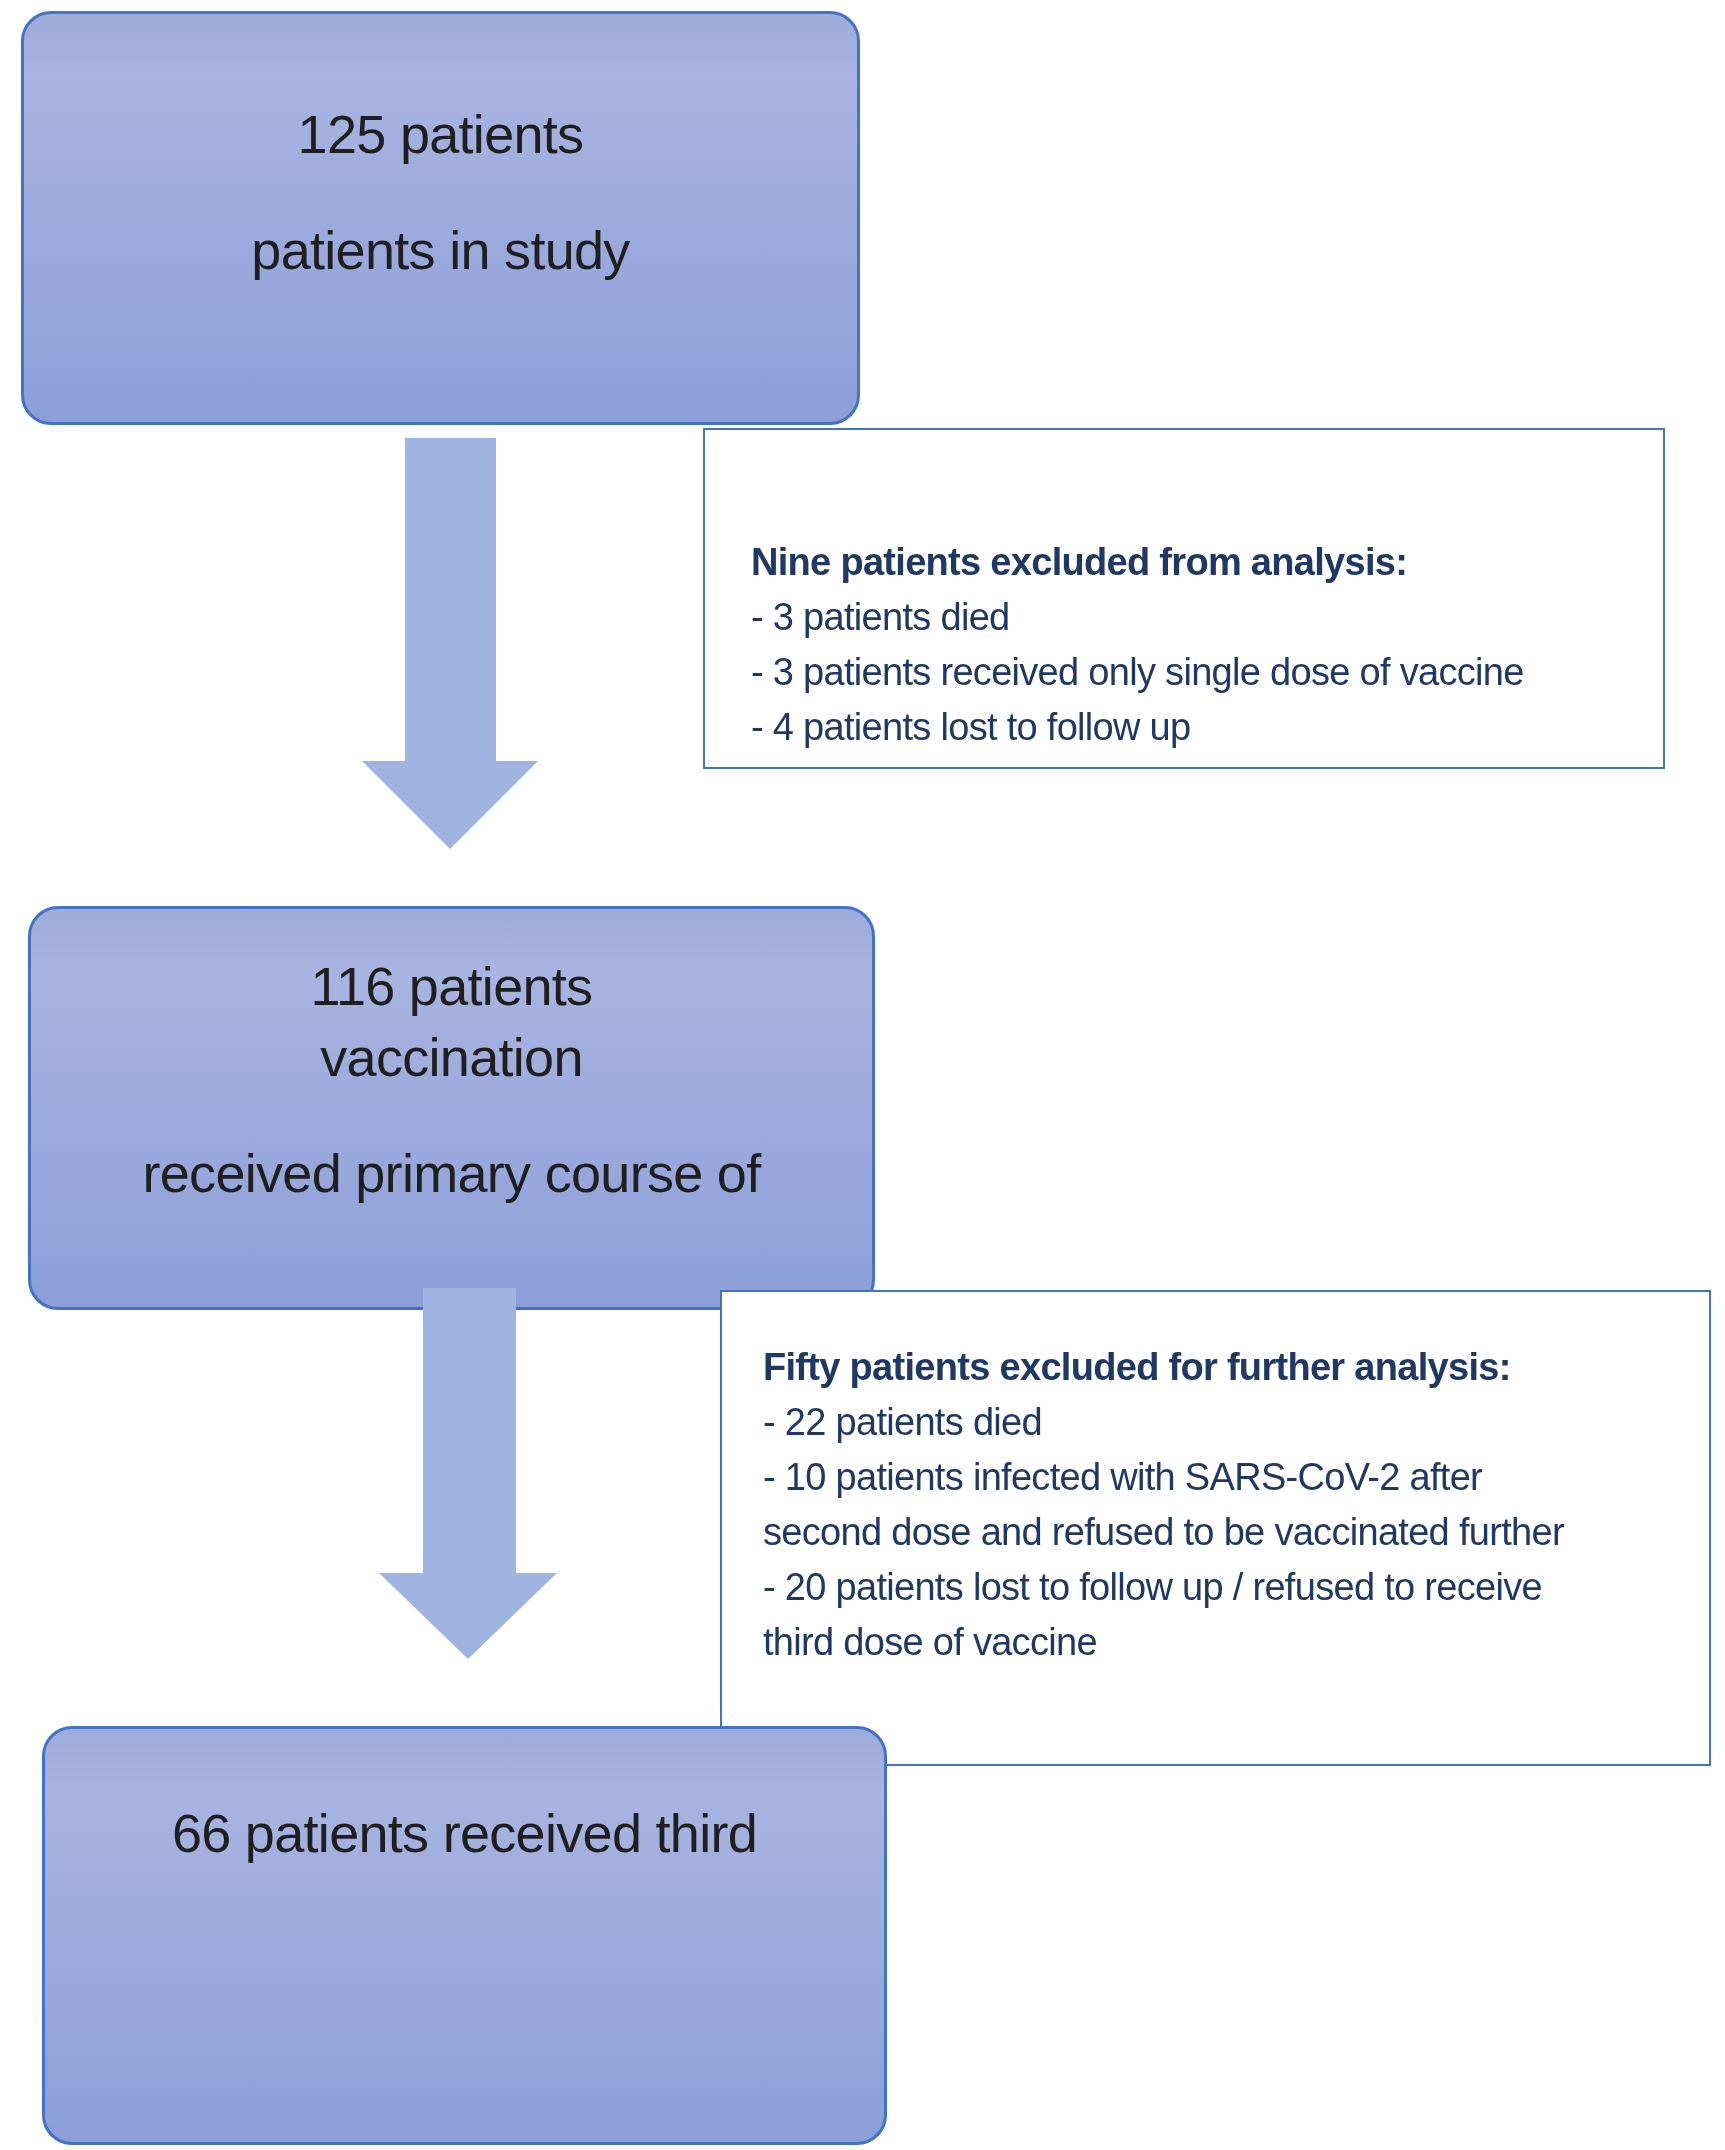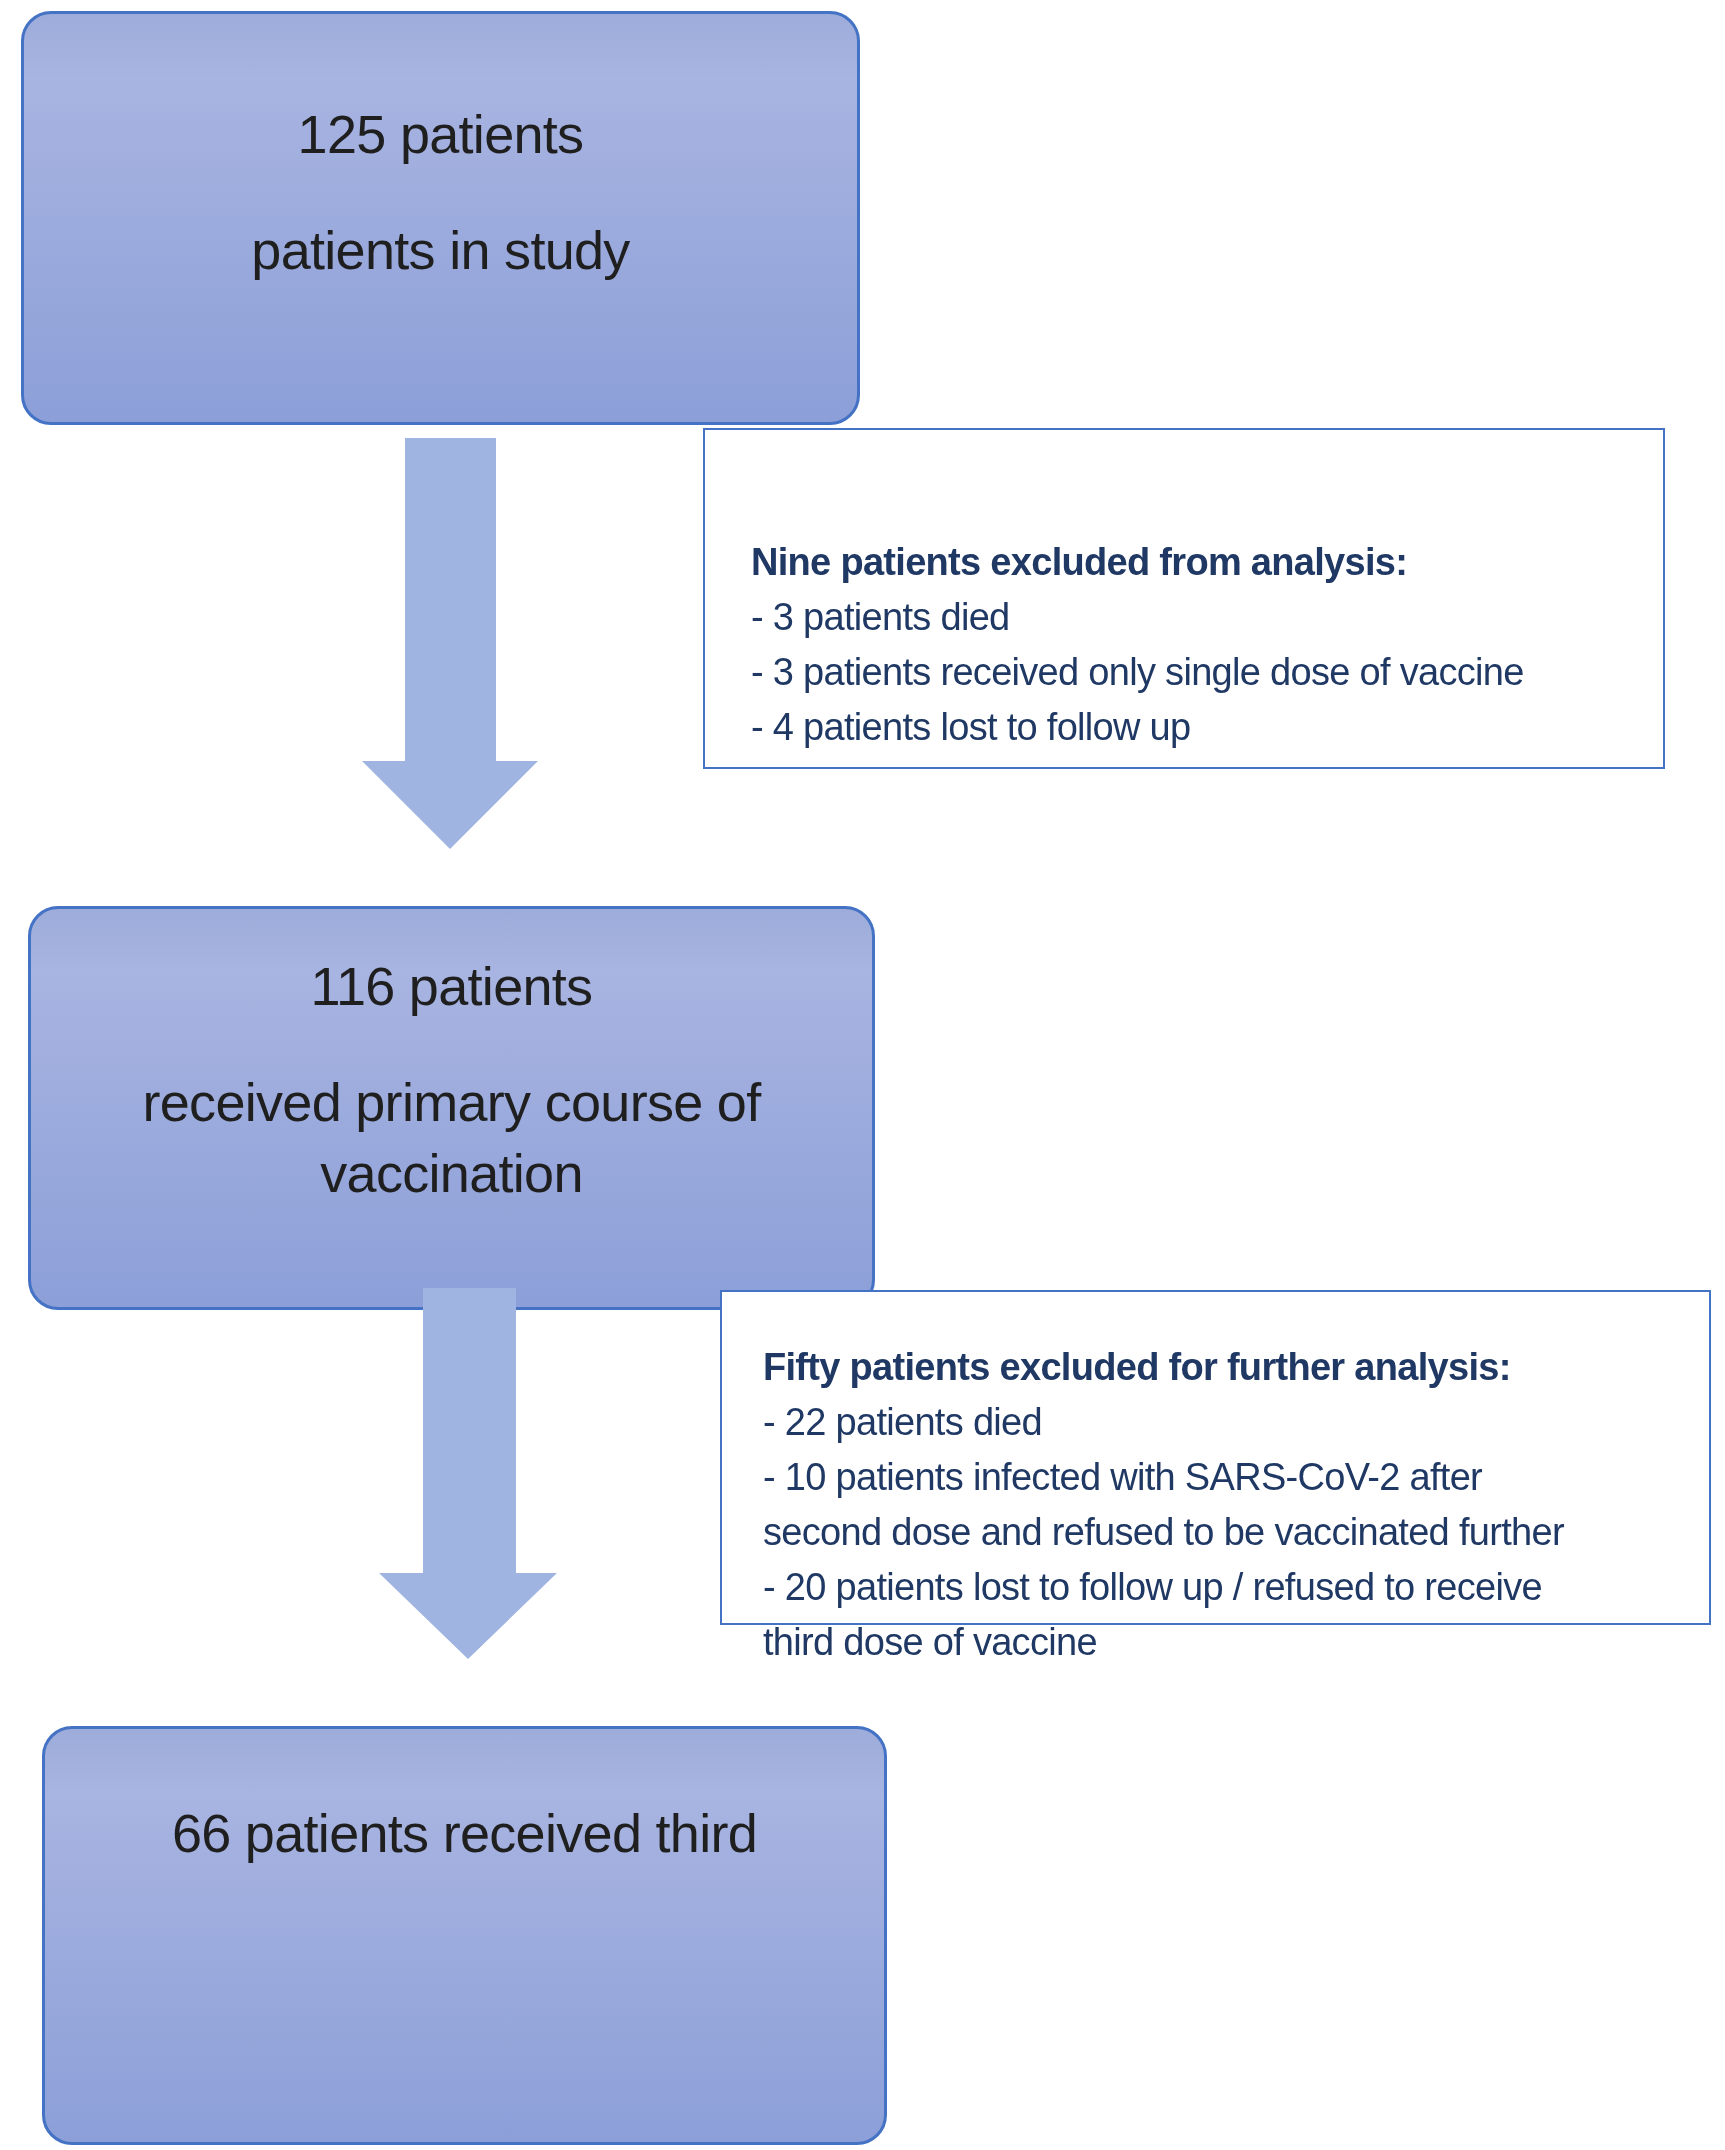--- a/index.html
+++ b/index.html
@@ -39,21 +39,21 @@
     border: 2.8px solid var(--accent, #4472C4);
     background: #ffffff;
     color: var(--note-text, #1F3864);
     font-size: 38px;
     line-height: 55px;
     letter-spacing: -0.7px;
     white-space: nowrap;
   }
   .note-box .heading { font-weight: bold; }
   #note1 { left: 703px;  top: 428px;  width: 962px; height: 341px; padding: 105px 14px 8px 46px; }
-  #note2 { left: 720px; top: 1290px; width: 991px; height: 335px; padding: 48px 14px 0 41px; }
+  #note2 { left: 720px; top: 1290px; width: 991px; height: 476px; padding: 48px 14px 0 41px; }
 
   
   .arrow-shaft { position: absolute; background: var(--arrow, #9FB4E0); }
   .arrow-head  { position: absolute; width: 0; height: 0; }
   #arrow1-shaft { left: 405px; top: 438px;  width: 91px; height: 323px; }
   #arrow1-head  { left: 362px; top: 761px;
                   border-left: 88px solid transparent;
                   border-right: 88px solid transparent;
                   border-top: 88px solid var(--arrow, #9FB4E0); }
   #arrow2-shaft { left: 423px; top: 1288px; width: 93px; height: 285px; }
@@ -77,22 +77,22 @@
 
   <div class="note-box" id="note1">
     <div class="heading">Nine patients excluded from analysis:</div>
     <div class="bullet">- 3 patients died</div>
     <div class="bullet">- 3 patients received only single dose of vaccine</div>
     <div class="bullet">- 4 patients lost to follow up</div>
   </div>
 
   <div class="flow-box" id="box2">
     <div class="para">116 patients</div>
+    <div class="para">vaccination</div>
     <div class="para gap">received primary course of</div>
-    <div class="para">vaccination</div>
   </div>
 
   <div class="arrow-shaft" id="arrow2-shaft"></div>
   <div class="arrow-head" id="arrow2-head"></div>
 
   <div class="note-box" id="note2">
     <div class="heading">Fifty patients excluded for further analysis:</div>
     <div class="bullet">- 22 patients died</div>
     <div class="bullet">- 10 patients infected with SARS-CoV-2 after</div>
     <div class="bullet">second dose and refused to be vaccinated further</div>

